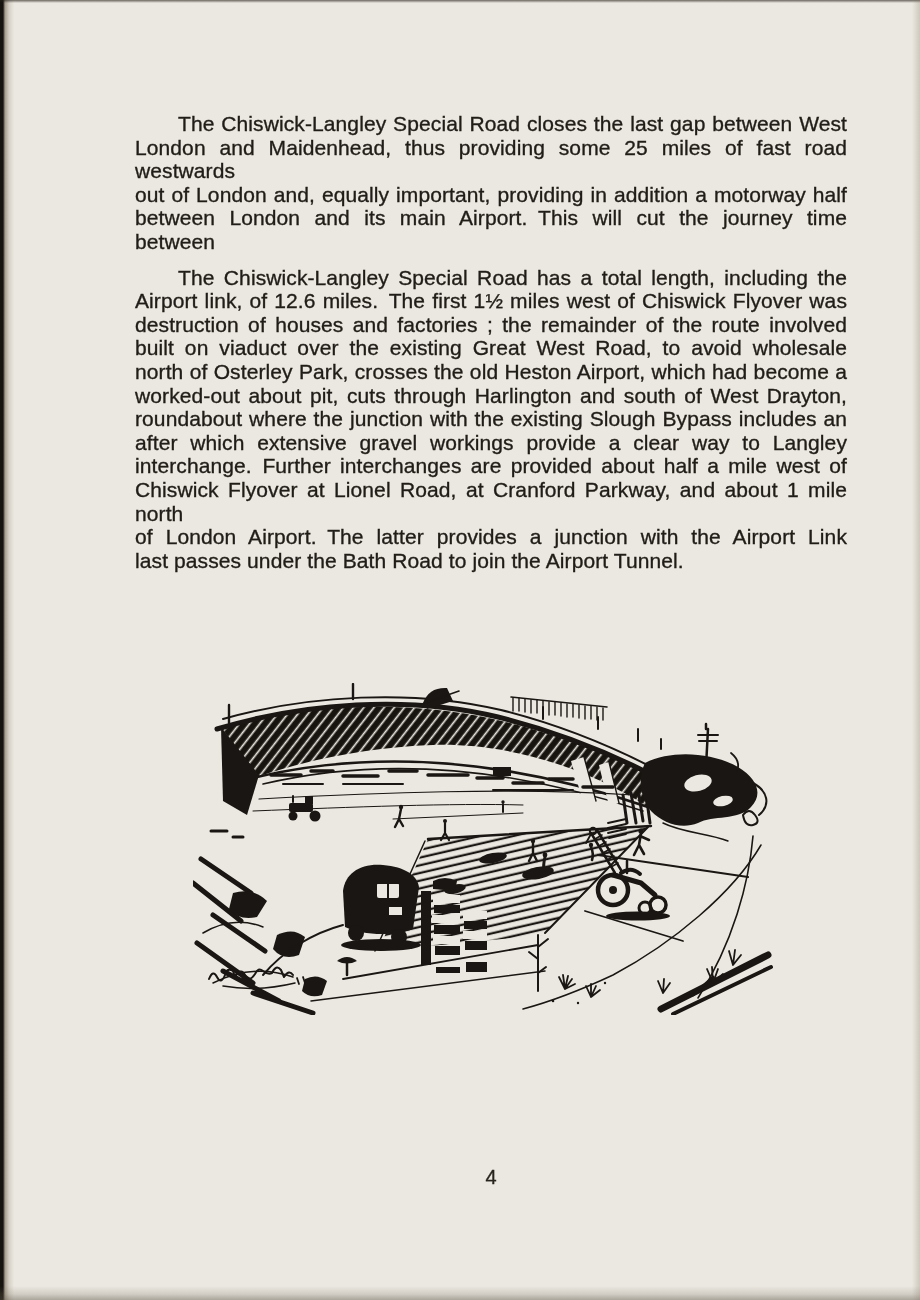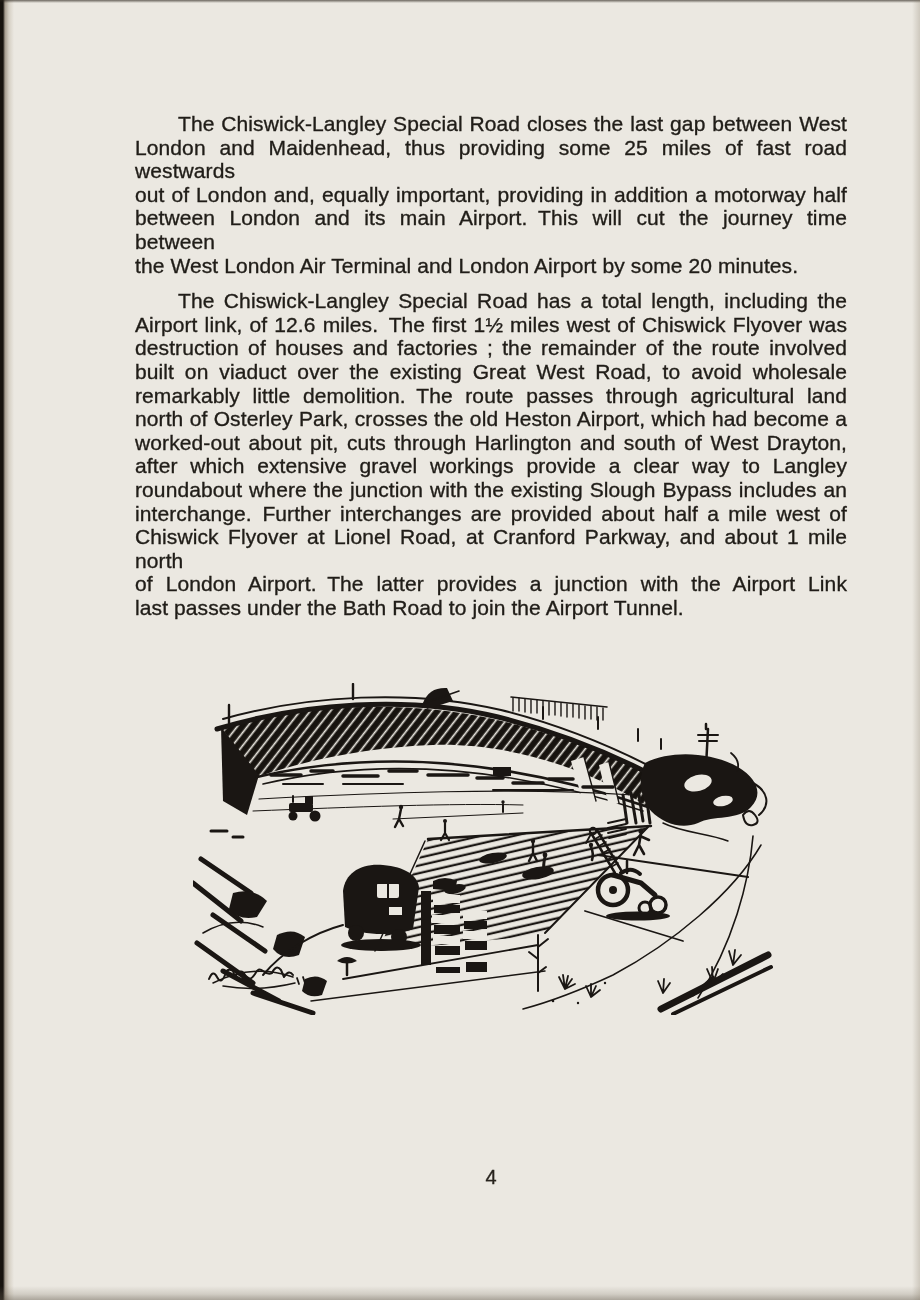--- a/index.html
+++ b/index.html
@@ -72,32 +72,30 @@
   <div class="edge edge-top"></div>
   <div class="edge edge-bottom"></div>
   <div class="edge edge-right"></div>
 
   <main class="text-block" id="paragraphs">
       <div class="paragraph">
         <div class="line first">The Chiswick-Langley Special Road closes the last gap between West</div>
         <div class="line">London and Maidenhead, thus providing some 25 miles of fast road westwards</div>
         <div class="line">out of London and, equally important, providing in addition a motorway half</div>
         <div class="line">between London and its main Airport. This will cut the journey time between</div>
-        <div class="line last">the West London Air Terminal and London Airport by some 20 minutes.</div>
       </div>
       <div class="paragraph">
         <div class="line first">The Chiswick-Langley Special Road has a total length, including the</div>
         <div class="line">Airport link, of 12.6 miles. The first 1½ miles west of Chiswick Flyover was</div>
         <div class="line">destruction of houses and factories ; the remainder of the route involved</div>
         <div class="line">built on viaduct over the existing Great West Road, to avoid wholesale</div>
-        <div class="line">remarkably little demolition. The route passes through agricultural land</div>
         <div class="line">north of Osterley Park, crosses the old Heston Airport, which had become a</div>
         <div class="line">worked-out about pit, cuts through Harlington and south of West Drayton,</div>
+        <div class="line">roundabout where the junction with the existing Slough Bypass includes an</div>
         <div class="line">after which extensive gravel workings provide a clear way to Langley</div>
-        <div class="line">roundabout where the junction with the existing Slough Bypass includes an</div>
         <div class="line">interchange. Further interchanges are provided about half a mile west of</div>
         <div class="line">Chiswick Flyover at Lionel Road, at Cranford Parkway, and about 1 mile north</div>
         <div class="line">of London Airport. The latter provides a junction with the Airport Link</div>
         <div class="line last">last passes under the Bath Road to join the Airport Tunnel.</div>
       </div>
     </main>
 
   <figure class="illustration">
     <svg viewBox="0 0 580 332" role="img">
       <defs>

